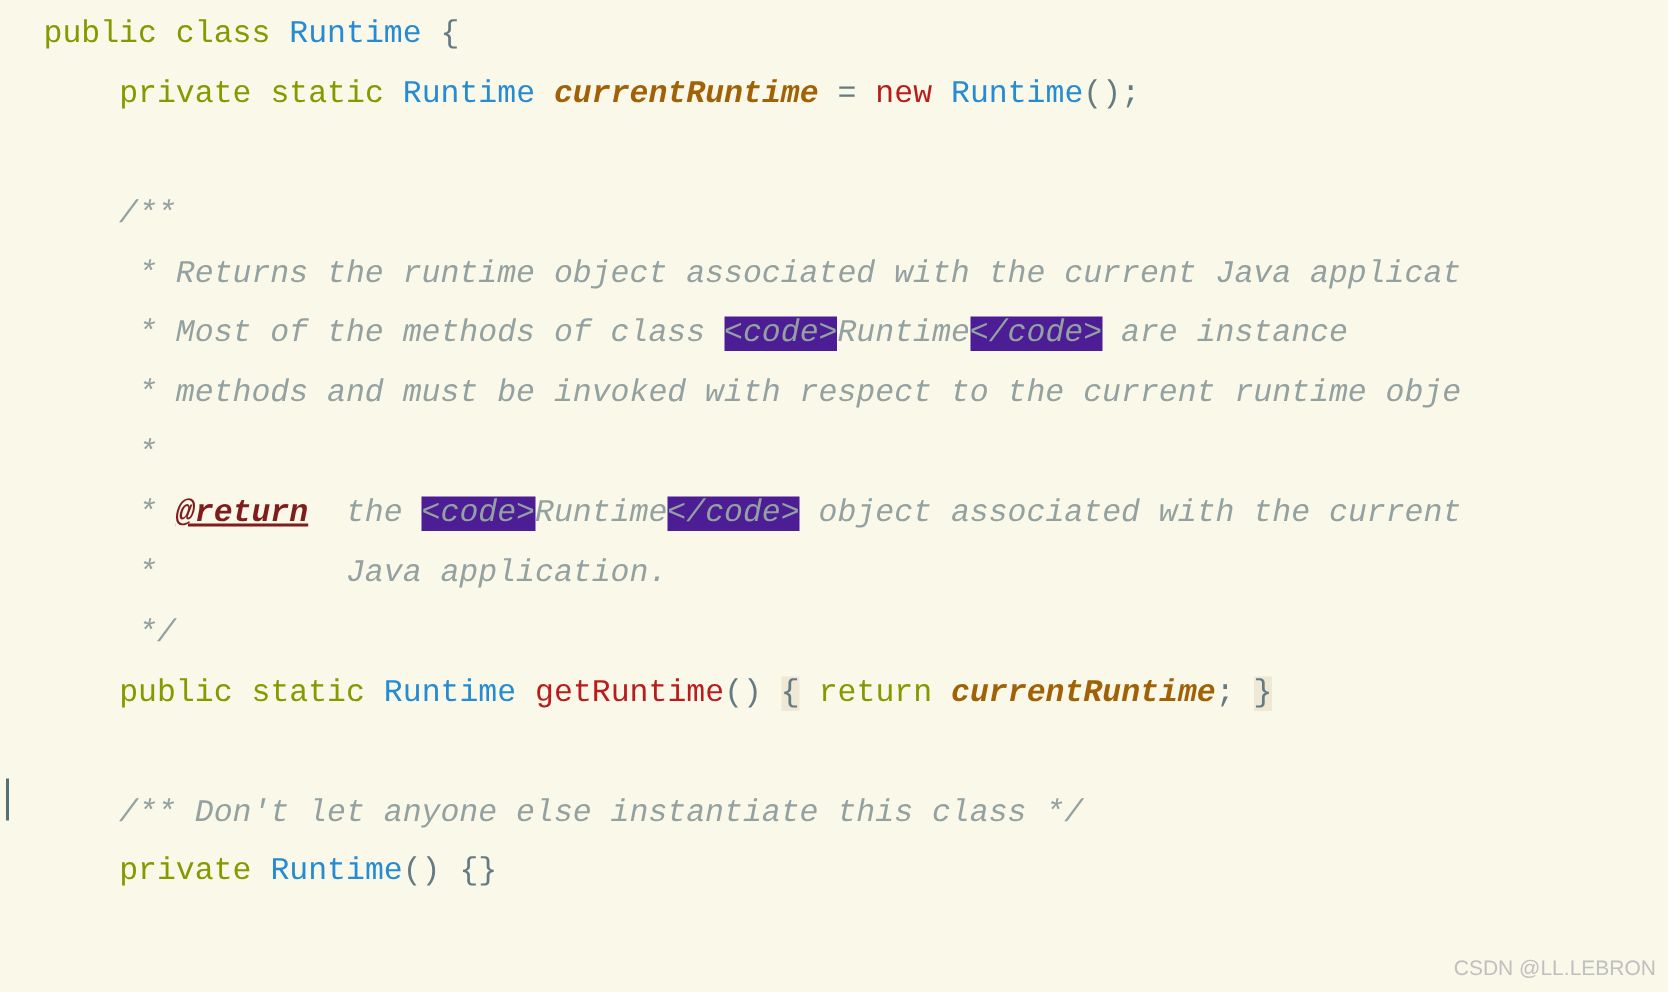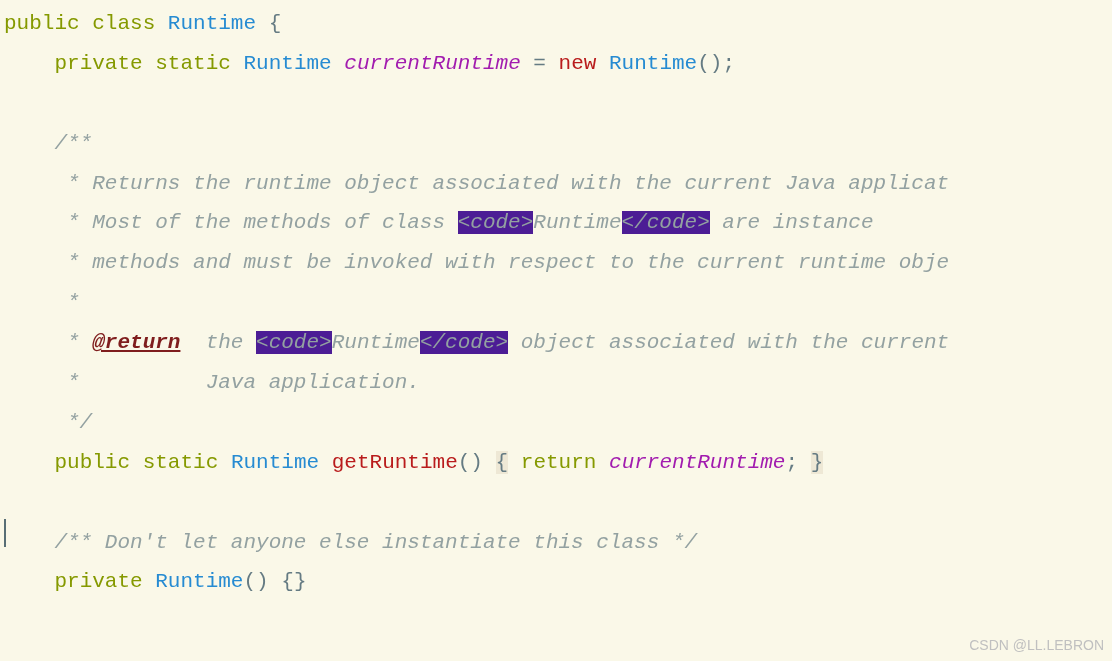--- a/index.html
+++ b/index.html
@@ -19,21 +19,21 @@
       position: relative;
       font-style: italic;
     }
     pre {
       font-family: inherit;
       white-space: pre;
     }
     .kw { color: #859900; font-style: normal; }
     .class-name { color: #268bd2; font-style: normal; }
     .type { color: #268bd2; font-style: normal; }
-    .identifier { color: #a21caf; font-style: italic; }
+    .identifier { color: #a16207; font-style: italic; font-weight: bold; }
     .op { color: #657b83; font-style: normal; }
     .paren { color: #657b83; font-style: normal; }
     .brace { color: #657b83; font-style: normal; }
     .semi { color: #657b83; font-style: normal; }
     .new-kw { color: #b91c1c; font-style: normal; }
     .method-name { color: #b91c1c; font-style: normal; }
     .comment { color: #93a1a1; font-style: italic; }
     .javadoc-tag { color: #7f1d1d; font-style: italic; font-weight: bold; text-decoration: underline; }
     .code-tag-bg { background: #4c1d95; }
     .hl-bg { background: #eee8d5; }
@@ -48,21 +48,21 @@
     .watermark {
       position: absolute;
       right: 8px;
       bottom: 2px;
       font-family: Arial, sans-serif;
       font-size: 14px;
       color: #c0c0c0;
       font-style: normal;
       text-align: center;
     }
-    .line { display: block; height: 39.9px; }
+    .line { display: block; height: 39.9px; margin-left: 25px; }
   </style>
 </head>
 <body>
 
 <pre><span class="line"><span class="kw">public</span> <span class="kw">class</span> <span class="class-name">Runtime</span> <span class="brace">{</span></span><span class="line">    <span class="kw">private</span> <span class="kw">static</span> <span class="type">Runtime</span> <span class="identifier">currentRuntime</span><span class="op"> = </span><span class="new-kw">new</span> <span class="type">Runtime</span><span class="paren">()</span><span class="semi">;</span></span><span class="line"></span><span class="line"><span class="comment">    /**</span></span><span class="line"><span class="comment">     * Returns the runtime object associated with the current Java applicat</span></span><span class="line"><span class="comment">     * Most of the methods of class </span><span class="comment code-tag-bg">&lt;code&gt;</span><span class="comment">Runtime</span><span class="comment code-tag-bg">&lt;/code&gt;</span><span class="comment"> are instance</span></span><span class="line"><span class="comment">     * methods and must be invoked with respect to the current runtime obje</span></span><span class="line"><span class="comment">     *</span></span><span class="line"><span class="comment">     * </span><span class="javadoc-tag">@return</span><span class="comment">  the </span><span class="comment code-tag-bg">&lt;code&gt;</span><span class="comment">Runtime</span><span class="comment code-tag-bg">&lt;/code&gt;</span><span class="comment"> object associated with the current</span></span><span class="line"><span class="comment">     *          Java application.</span></span><span class="line"><span class="comment">     */</span></span><span class="line">    <span class="kw">public</span> <span class="kw">static</span> <span class="type">Runtime</span> <span class="method-name">getRuntime</span><span class="paren">()</span> <span class="brace hl-bg">{</span> <span class="kw">return</span> <span class="identifier">currentRuntime</span><span class="semi">;</span> <span class="brace hl-bg">}</span></span><span class="line"></span><span class="line"><span class="comment">    /** Don't let anyone else instantiate this class */</span></span><span class="line">    <span class="kw">private</span> <span class="type">Runtime</span><span class="paren">()</span> <span class="brace">{}</span></span></pre>
 
 <div class="cursor-line"></div>
 
 <div class="watermark">CSDN @LL.LEBRON</div>
 

